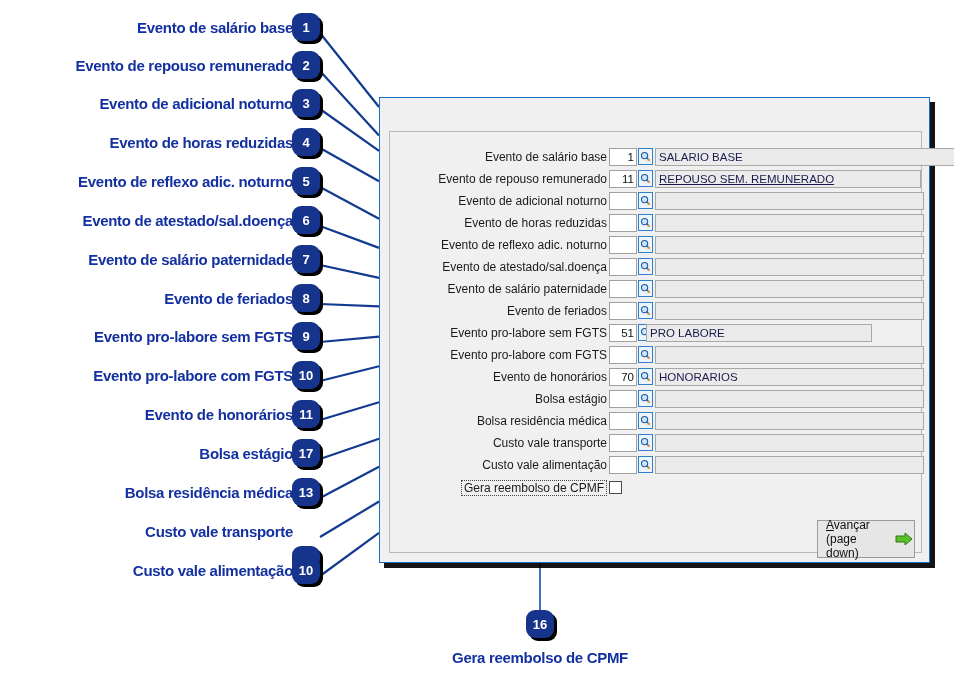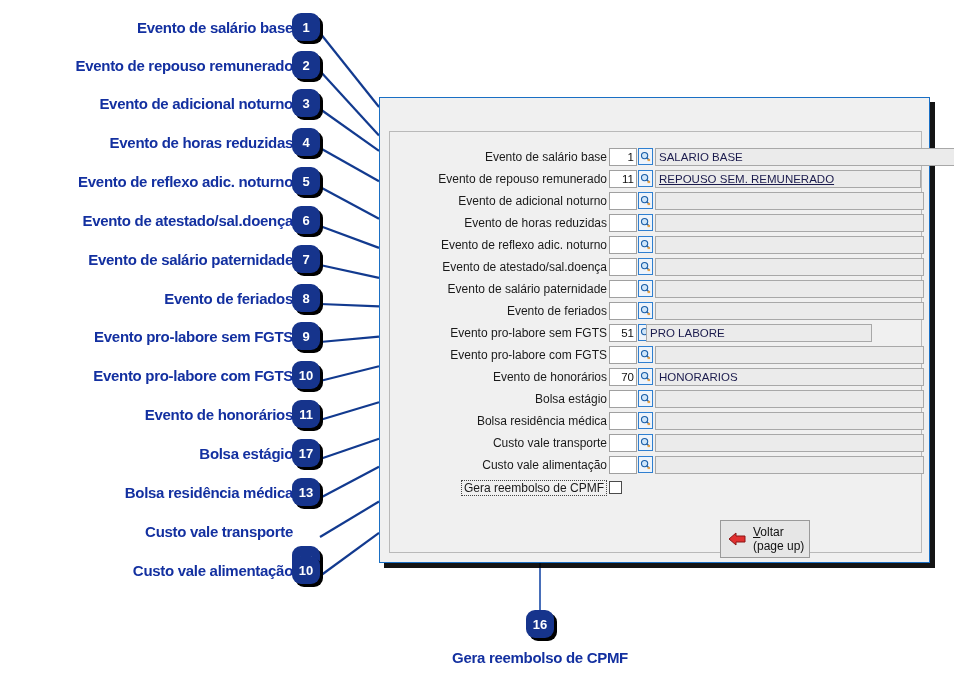--- a/index.html
+++ b/index.html
@@ -379,30 +379,30 @@
           </div>
           <div class="desc-input" style="top: 324px; left: 265px; width: 269px;"></div>
         </div>
 
       <div id="cpmf-row" style="top: 348px;">
         <div id="cpmf-label" style="left: -103px;"><span>Gera reembolso de CPMF</span></div>
         <div id="cpmf-box" style="left: 219px; top: 1px;"></div>
       </div>
     </div>
 
-    <div class="navbtn" id="btn-back" style="left:340px;top:422px;width:90px;">
-      <svg class="arrow" viewBox="0 0 20 16" style="margin-left:6px;">
-        <path d="M9 2 L9 5 L18 5 L18 11 L9 11 L9 14 L2 8 Z" fill="#e03030" stroke="#8a1515" stroke-width="1"></path>
+
+    <div class="navbtn" id="btn-next" style="left:437px;top:422px;width:98px;">
+      <div class="txt" style="margin-left:8px;">
+        <div><u>A</u><span>vançar</span></div>
+        <div>(page down)</div>
+      </div>
+      <svg class="arrow" viewBox="0 0 20 16" style="margin-left:4px;">
+        <path d="M11 2 L11 5 L2 5 L2 11 L11 11 L11 14 L18 8 Z" fill="#5cc02a" stroke="#2f7a10" stroke-width="1"></path>
       </svg>
-      <div class="txt" style="margin-left:6px;">
-        <div><u>V</u><span>oltar</span></div>
-        <div>(page up)</div>
-      </div>
     </div>
-
   </div>
 
   <div id="anno-host">
       <div class="anno" style="top: 27px; left: 0px; width: 293px;">Evento de salário base</div>
       <div class="badge" style="left: 306px; top: 27px;">1</div>
       <div class="anno" style="top: 65px; left: 0px; width: 293px;">Evento de repouso remunerado</div>
       <div class="badge" style="left: 306px; top: 65px;">2</div>
       <div class="anno" style="top: 103px; left: 0px; width: 293px;">Evento de adicional noturno</div>
       <div class="badge" style="left: 306px; top: 103px;">3</div>
       <div class="anno" style="top: 142px; left: 0px; width: 293px;">Evento de horas reduzidas</div>

